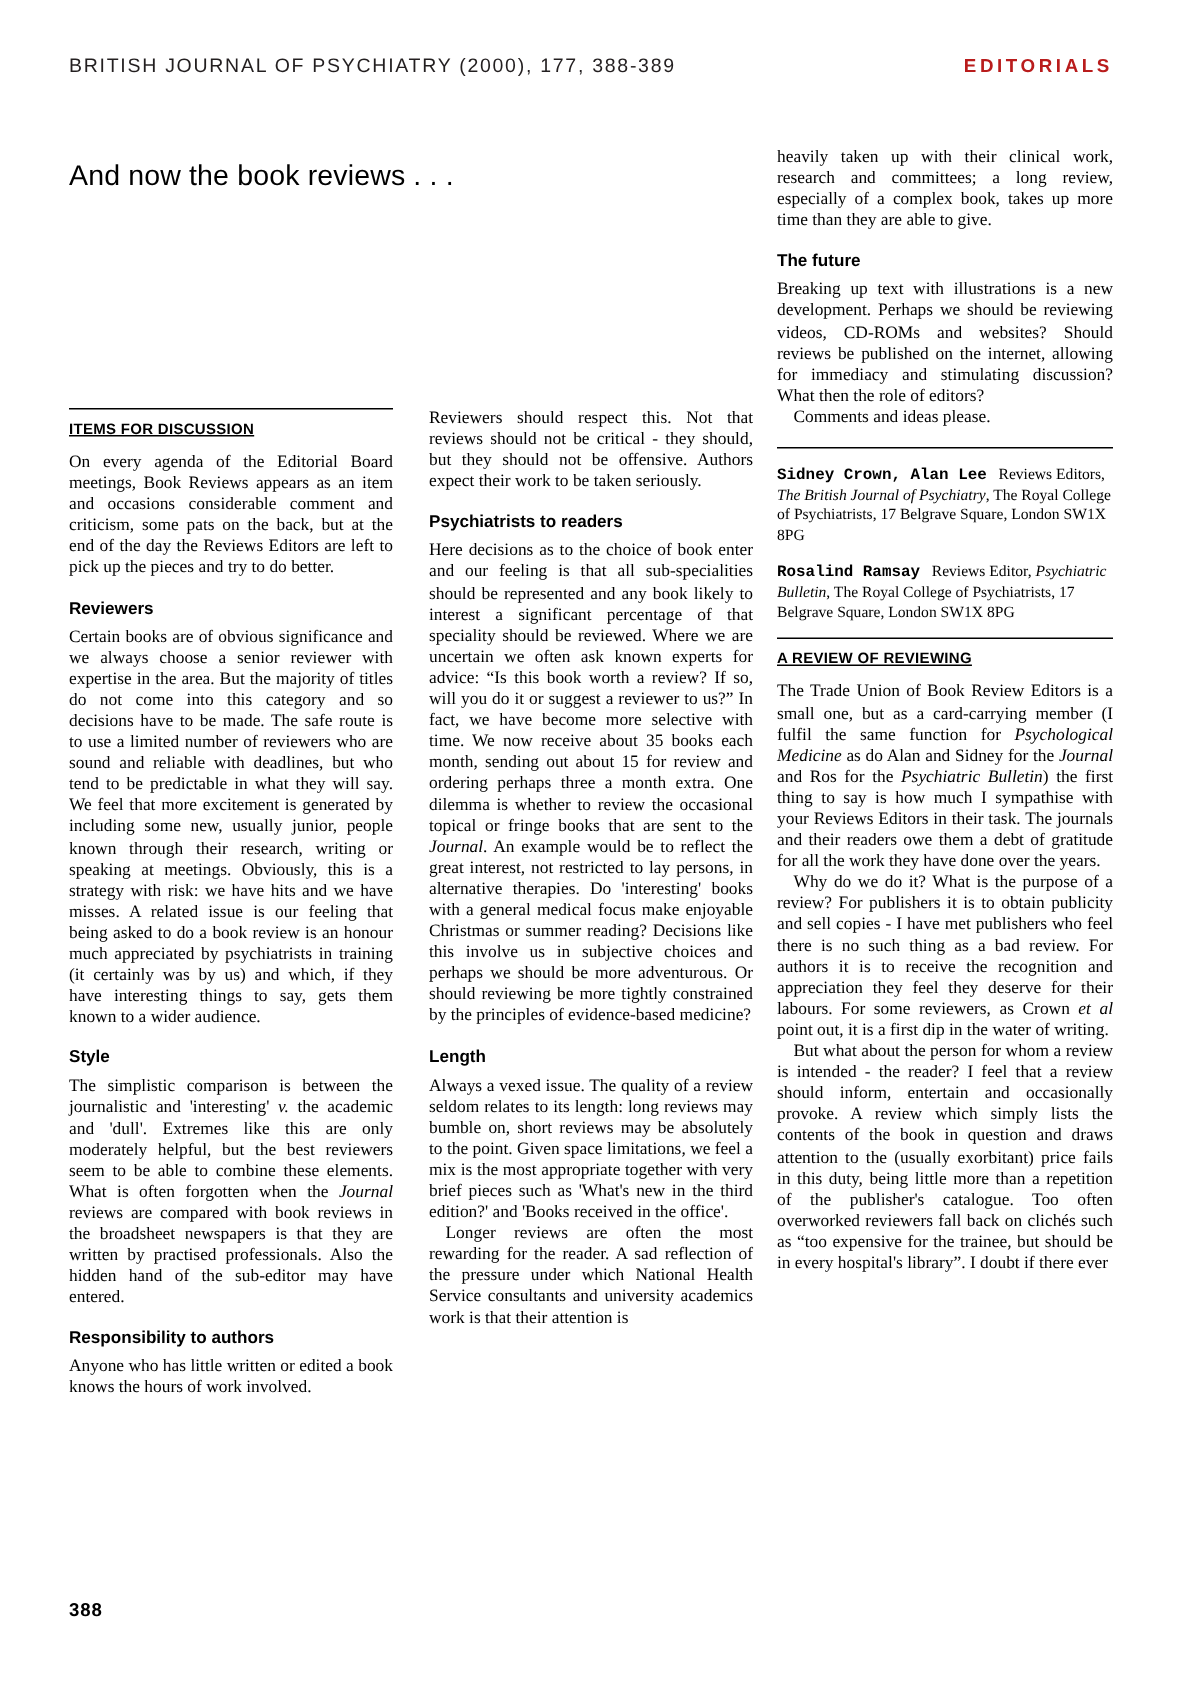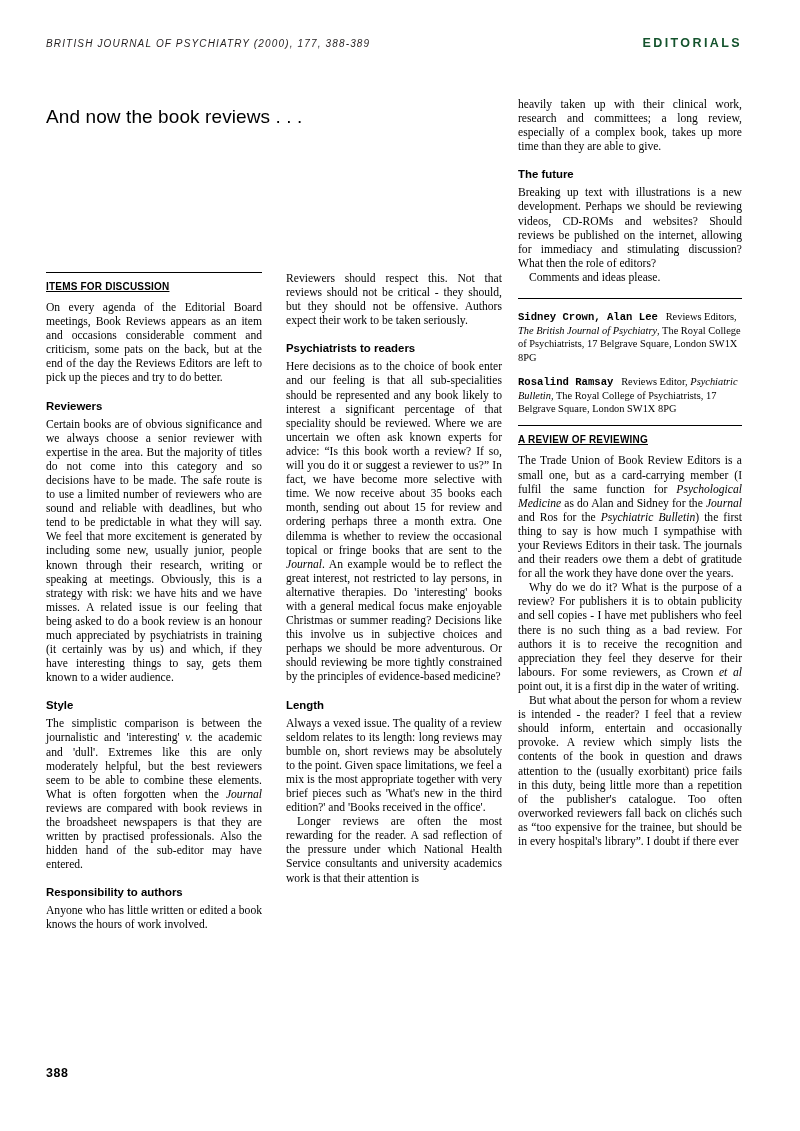--- a/index.html
+++ b/index.html
@@ -26,32 +26,31 @@
 
   
   .runhead {
     display: flex;
     align-items: baseline;
     justify-content: space-between;
     margin-top: 6px;
   }
   .runhead-left {
     font-family: "Liberation Sans", sans-serif;
-    font-size: 10px;
+    font-size: 13px;
     letter-spacing: 1.15px;
     color: #231f20;
     font-weight: 400;
-    font-style: italic;
   }
   .runhead-right {
     font-family: "Liberation Sans", sans-serif;
     font-size: 12.5px;
     letter-spacing: 2.4px;
     font-weight: 700;
-    color: #14532d;
+    color: #b91c1c;
     margin-left: 24px;
   }
 
   
   .article-title {
     font-family: "Liberation Sans", sans-serif;
     font-size: 19px;
     font-weight: 400;
     letter-spacing: 0.1px;
     margin-top: 56px;

